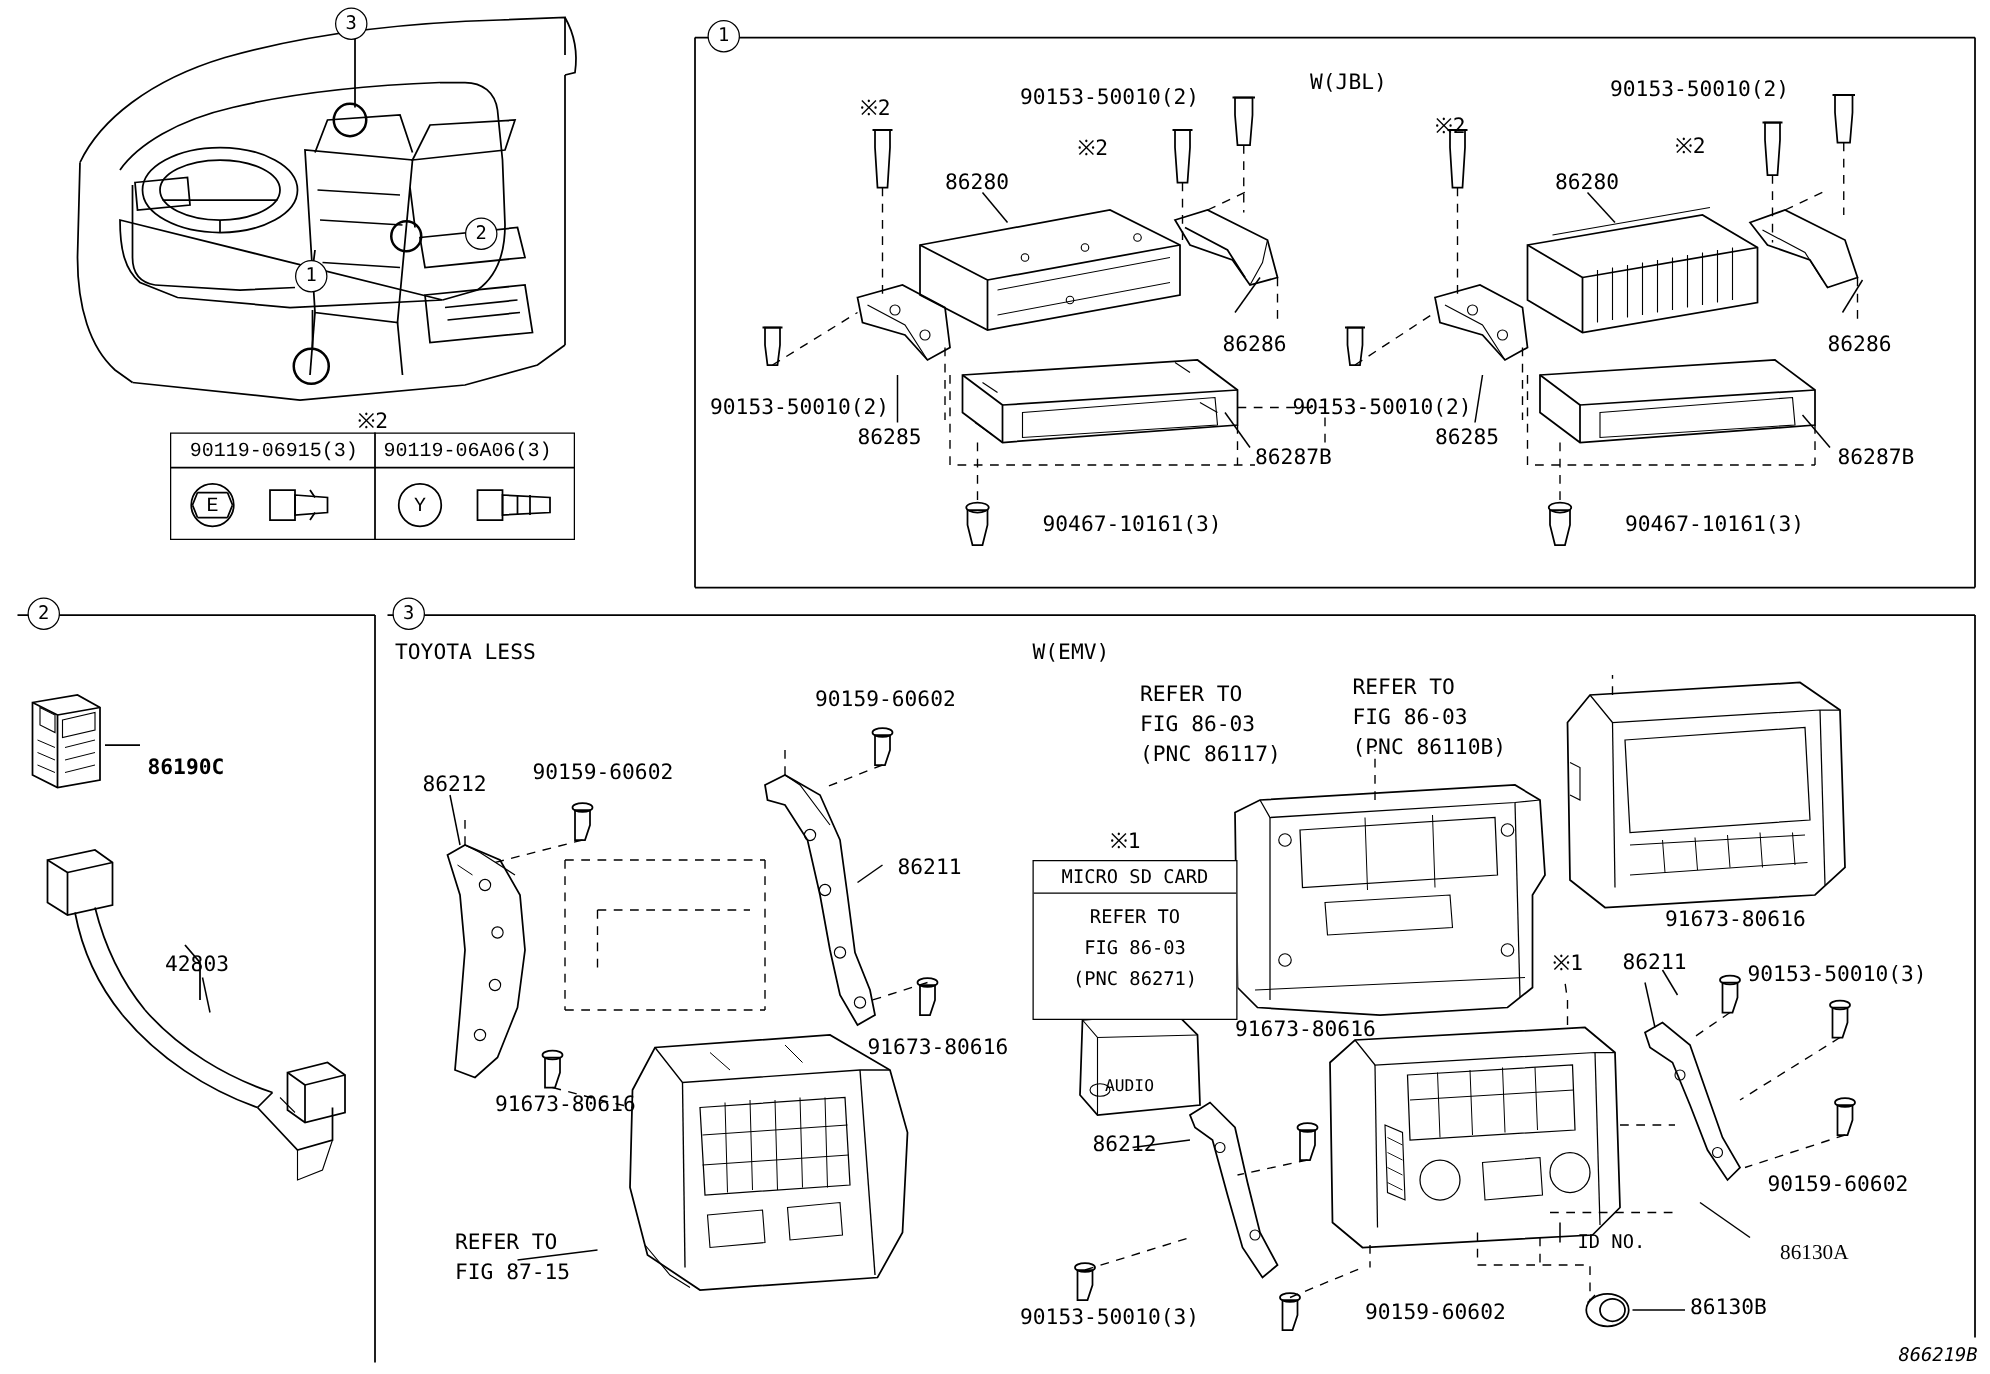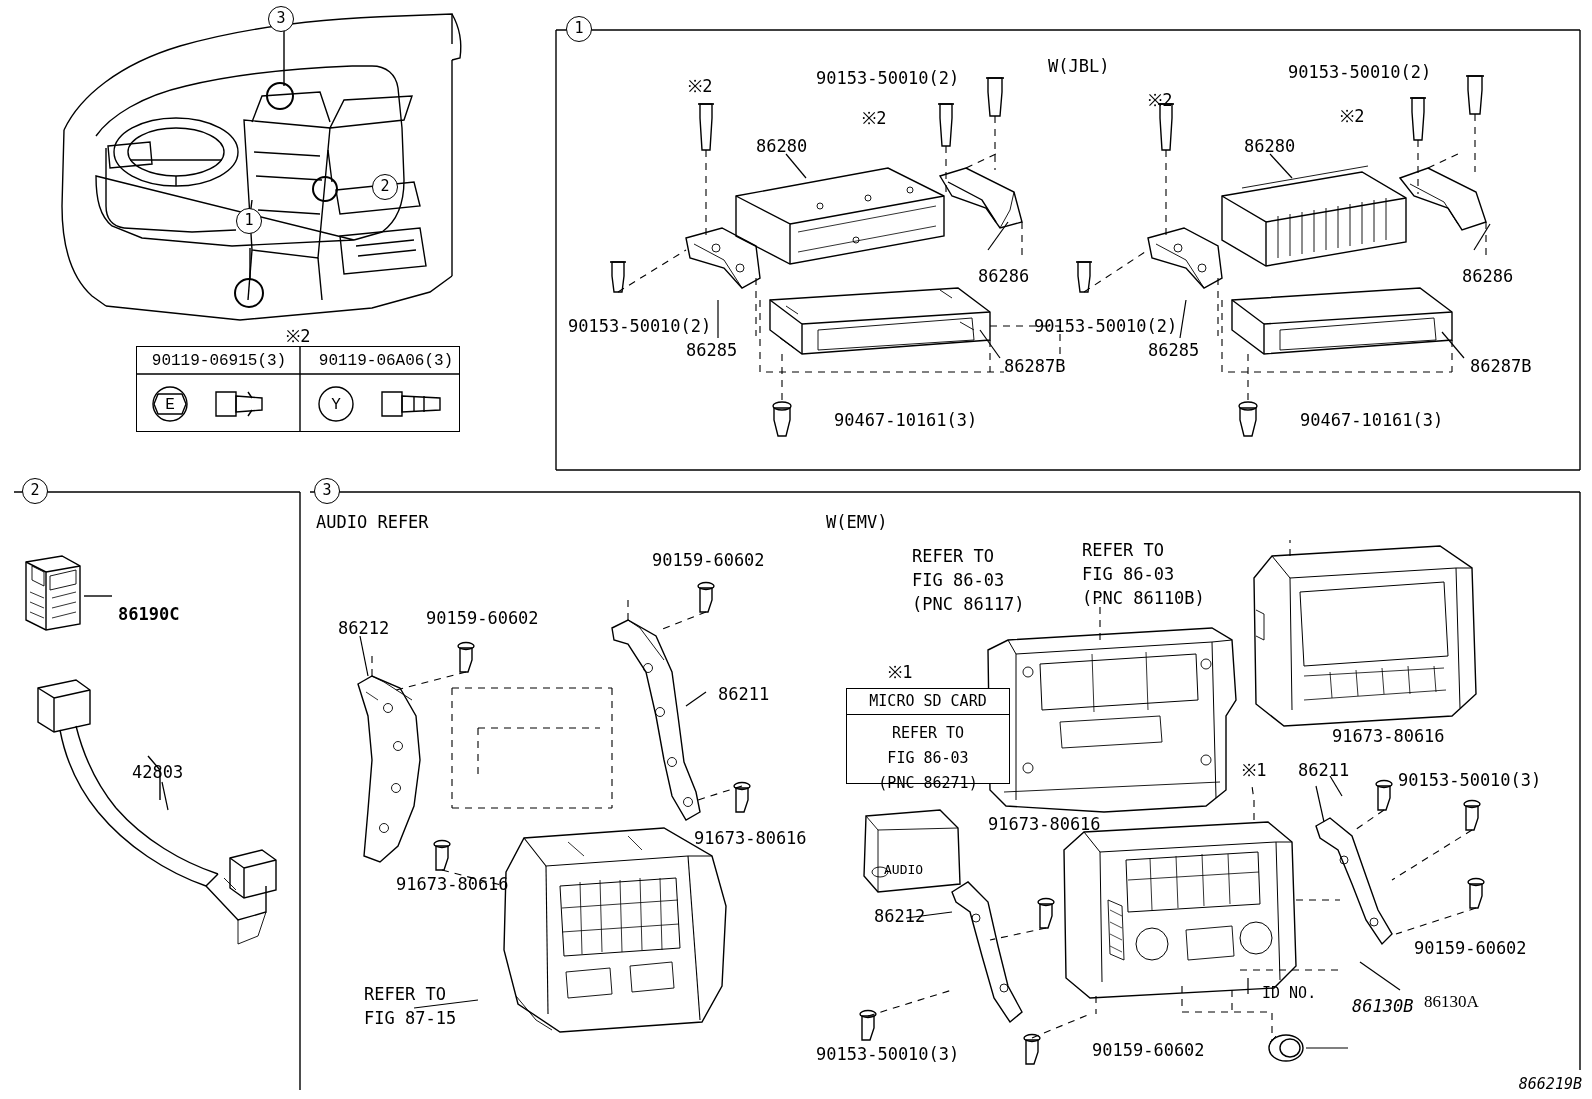--- a/index.html
+++ b/index.html
@@ -499,21 +499,21 @@
       <path d="M248 392 L252 398 M248 416 L252 410"></path>
 
       <circle cx="336" cy="404" r="17"></circle>
       <path d="M382 392 L402 392 L402 416 L382 416 Z"></path>
       <path d="M402 396 L440 398 L440 410 L402 412 Z"></path>
       <path d="M424 396 L424 412"></path>
       <path d="M414 396 L414 412"></path>
     </g>
   </svg>
   <div class="tblcell" style="left:140px; top:352px; width:158px;">90119-06915(3)</div>
-  <div class="tblcell" style="left:308px; top:352px; width:156px;">90119-06A06(3)</div>
+  <div class="tblcell" style="left:296px; top:352px; width:156px;">90119-06A06(3)</div>
   <div class="tblcell" style="left:162px; top:396px; width:16px;">E</div>
   <div class="tblcell" style="left:328px; top:396px; width:16px;">Y</div>
 
   <div class="lbl" style="left:1048px; top:56px;">W(JBL)</div>
 
   <div class="lbl" style="left:688px; top:74px;">※2</div>
   <div class="lbl" style="left:816px; top:68px;">90153-50010(2)</div>
   <div class="lbl" style="left:862px; top:106px;">※2</div>
   <div class="lbl" style="left:756px; top:136px;">86280</div>
   <div class="lbl" style="left:978px; top:266px;">86286</div>
@@ -528,55 +528,55 @@
   <div class="lbl" style="left:1244px; top:136px;">86280</div>
   <div class="lbl" style="left:1462px; top:266px;">86286</div>
   <div class="lbl" style="left:1034px; top:316px;">90153-50010(2)</div>
   <div class="lbl" style="left:1148px; top:340px;">86285</div>
   <div class="lbl" style="left:1470px; top:356px;">86287B</div>
   <div class="lbl" style="left:1300px; top:410px;">90467-10161(3)</div>
 
   <div class="lbl" style="left:118px; top:604px;font-weight:bold;">86190C</div>
   <div class="lbl" style="left:132px; top:762px;">42803</div>
 
-  <div class="lbl" style="left:316px; top:512px;">AUDIO REFER</div>
+  <div class="lbl" style="left:316px; top:512px;">TOYOTA LESS</div>
   <div class="lbl" style="left:652px; top:550px;">90159-60602</div>
   <div class="lbl" style="left:338px; top:618px;">86212</div>
   <div class="lbl" style="left:426px; top:608px;">90159-60602</div>
   <div class="lbl" style="left:718px; top:684px;">86211</div>
   <div class="lbl" style="left:694px; top:828px;">91673-80616</div>
   <div class="lbl" style="left:396px; top:874px;">91673-80616</div>
   <div class="lbl" style="left:364px; top:982px; line-height:24px;"><span style="white-space:pre-line;">REFER TO
 FIG 87-15</span></div>
 
   <div class="lbl" style="left:826px; top:512px;">W(EMV)</div>
   <div class="lbl" style="left:912px; top:544px; line-height:24px; white-space:pre-line;">REFER TO
 FIG 86-03
 (PNC 86117)</div>
   <div class="lbl" style="left:1082px; top:538px; line-height:24px; white-space:pre-line;">REFER TO
 FIG 86-03
 (PNC 86110B)</div>
 
   <div class="lbl" style="left:888px; top:660px;">※1</div>
-  <div class="sdbox" style="left:826px; top:688px; width:164px; height:96px;margin-left:20px;">
+  <div class="sdbox" style="left:826px; top:688px; width:164px; height:128px;">
     <div class="sdhdr">MICRO SD CARD</div>
     <div style="padding-top:6px; line-height:25px; white-space:pre-line;">REFER TO
 FIG 86-03
 (PNC 86271)</div>
   </div>
   <div class="lbl xs" style="left:884px; top:862px;">AUDIO</div>
 
   <div class="lbl" style="left:988px; top:814px;">91673-80616</div>
   <div class="lbl" style="left:874px; top:906px;">86212</div>
   <div class="lbl" style="left:816px; top:1044px;">90153-50010(3)</div>
   <div class="lbl" style="left:1092px; top:1040px;">90159-60602</div>
   <div class="lbl" style="left:1242px; top:758px;">※1</div>
   <div class="lbl" style="left:1298px; top:760px;">86211</div>
   <div class="lbl" style="left:1332px; top:726px;">91673-80616</div>
   <div class="lbl" style="left:1398px; top:770px;">90153-50010(3)</div>
   <div class="lbl" style="left:1414px; top:938px;">90159-60602</div>
   <div class="lbl sm" style="left:1262px; top:984px;">ID NO.</div>
   <div class="lbl" style="left:1424px; top:992px;font-family:Liberation Serif, serif;">86130A</div>
-  <div class="lbl" style="left:1352px; top:996px;font-style:italic;">86130B</div>
+  <div class="lbl" style="left:1352px; top:1036px;">86130B</div>
 
   <div class="figcode">866219B</div>
 
 </div>
 
 </body></html>

